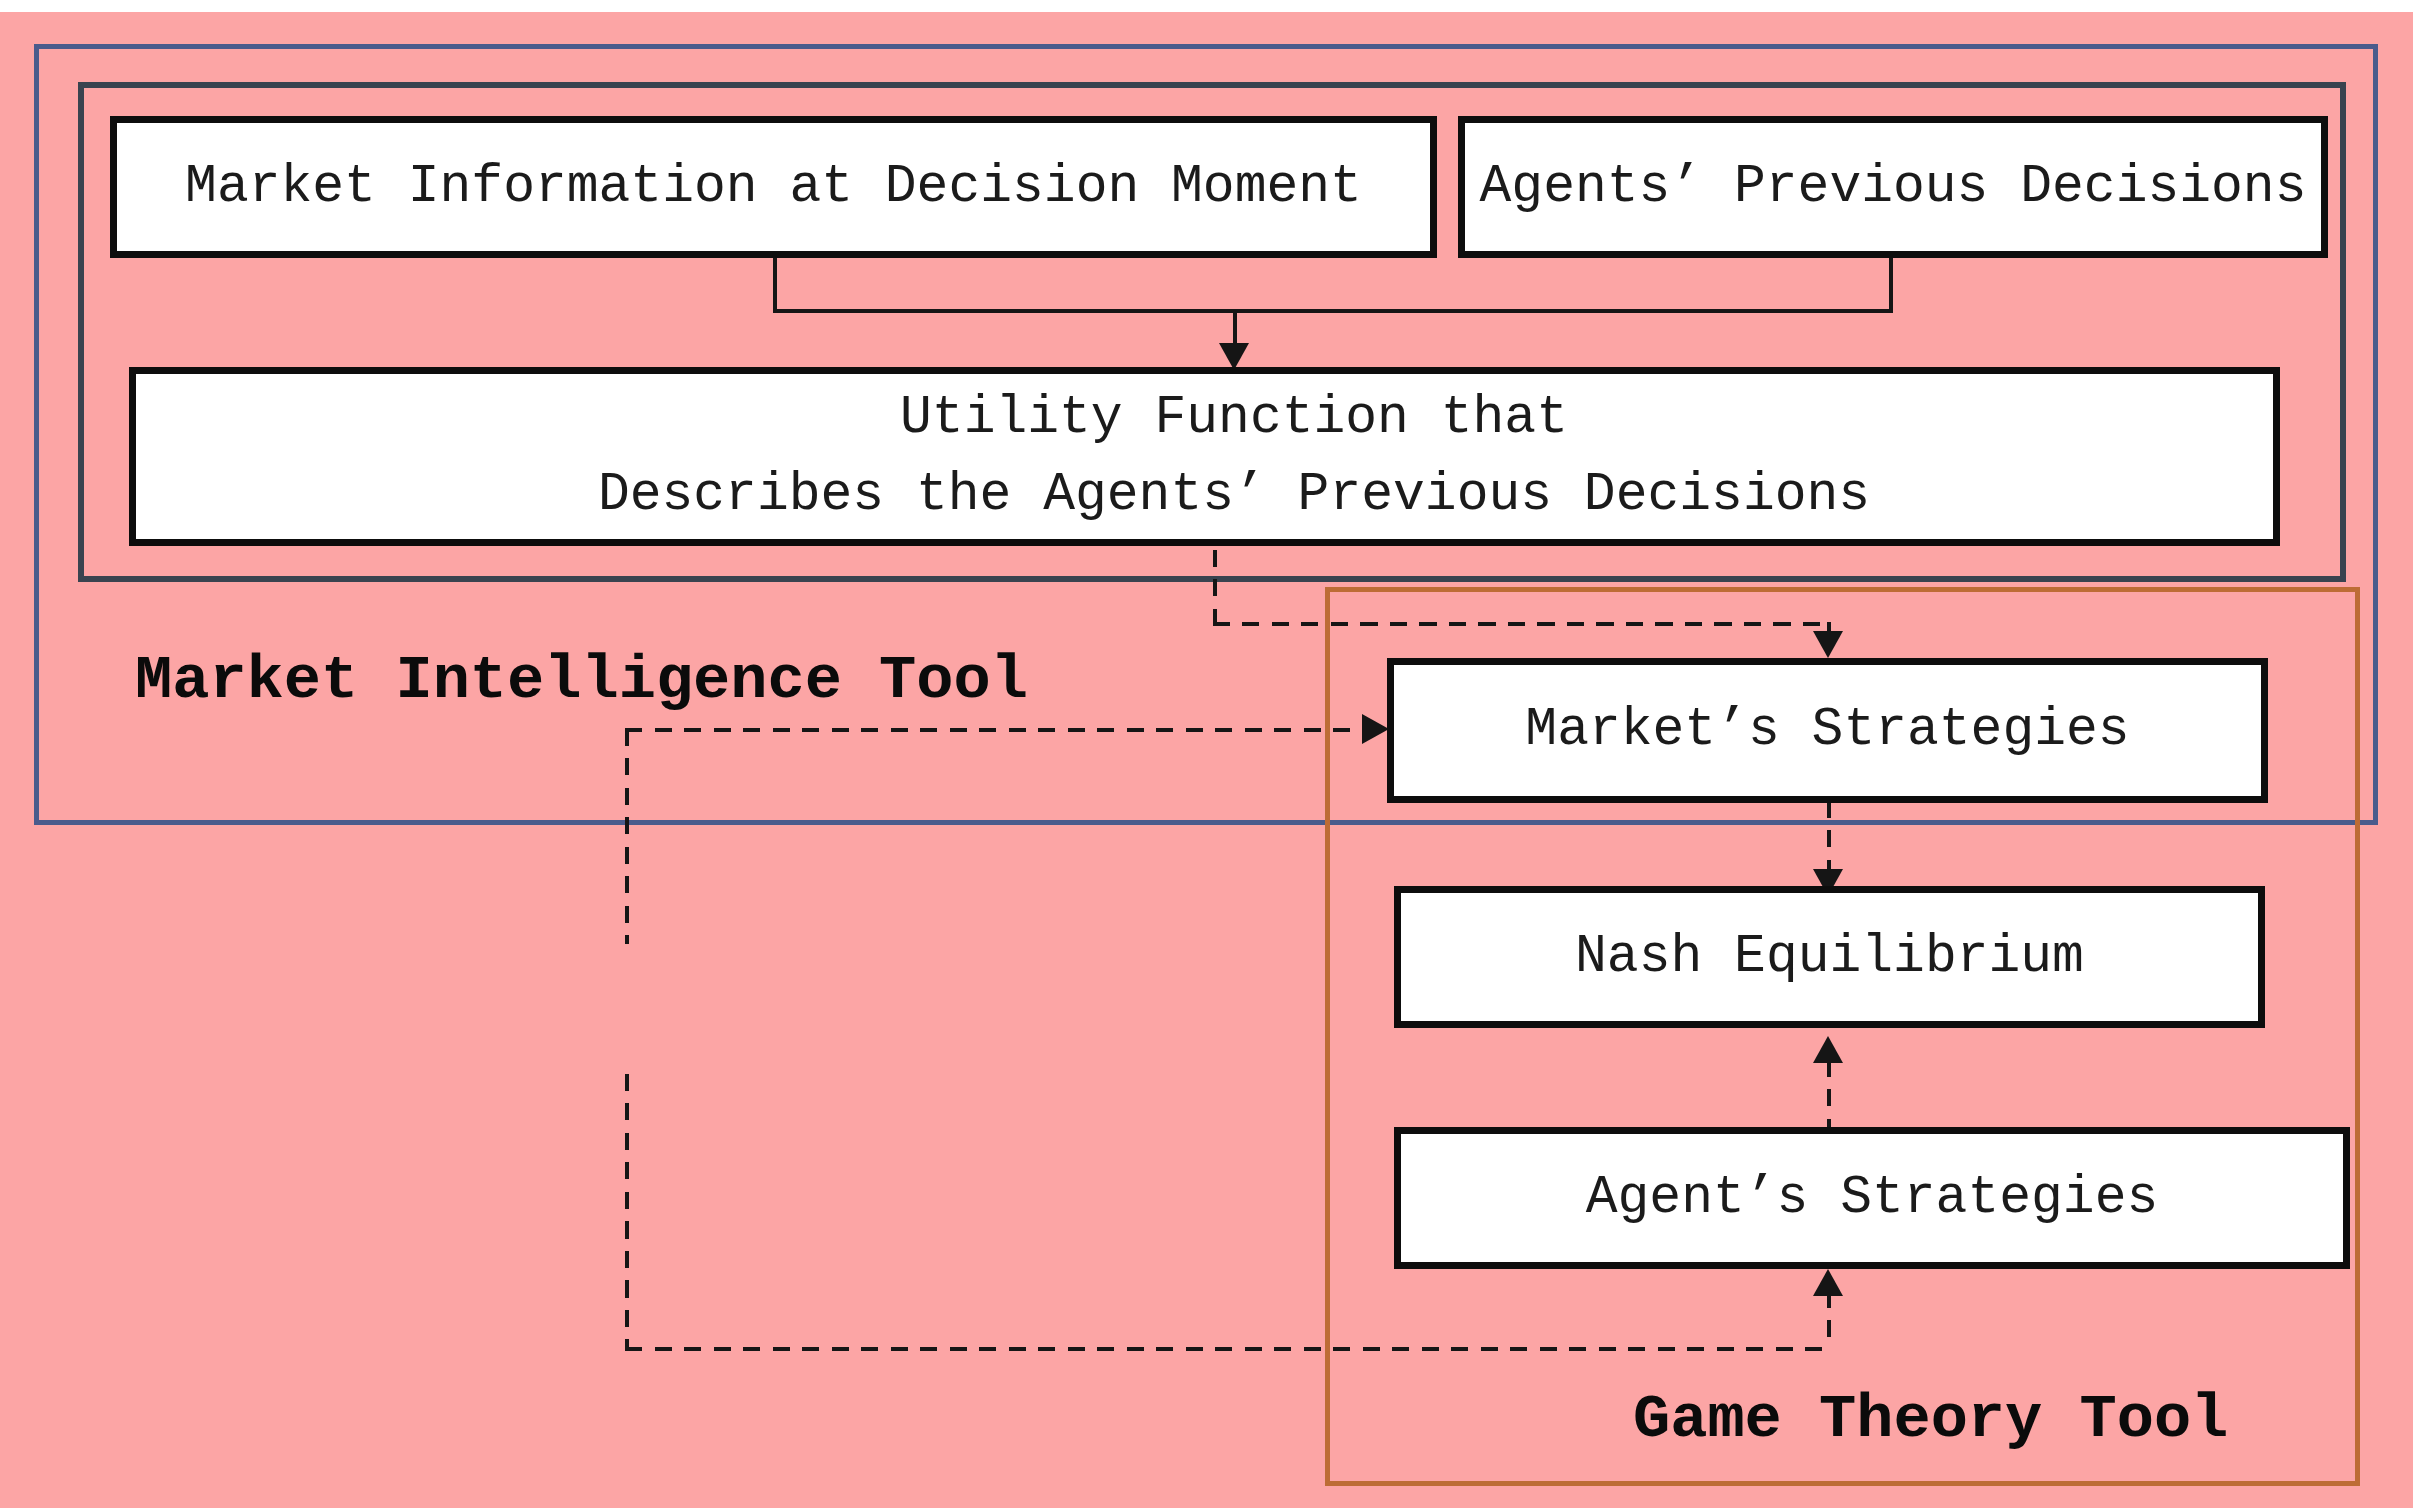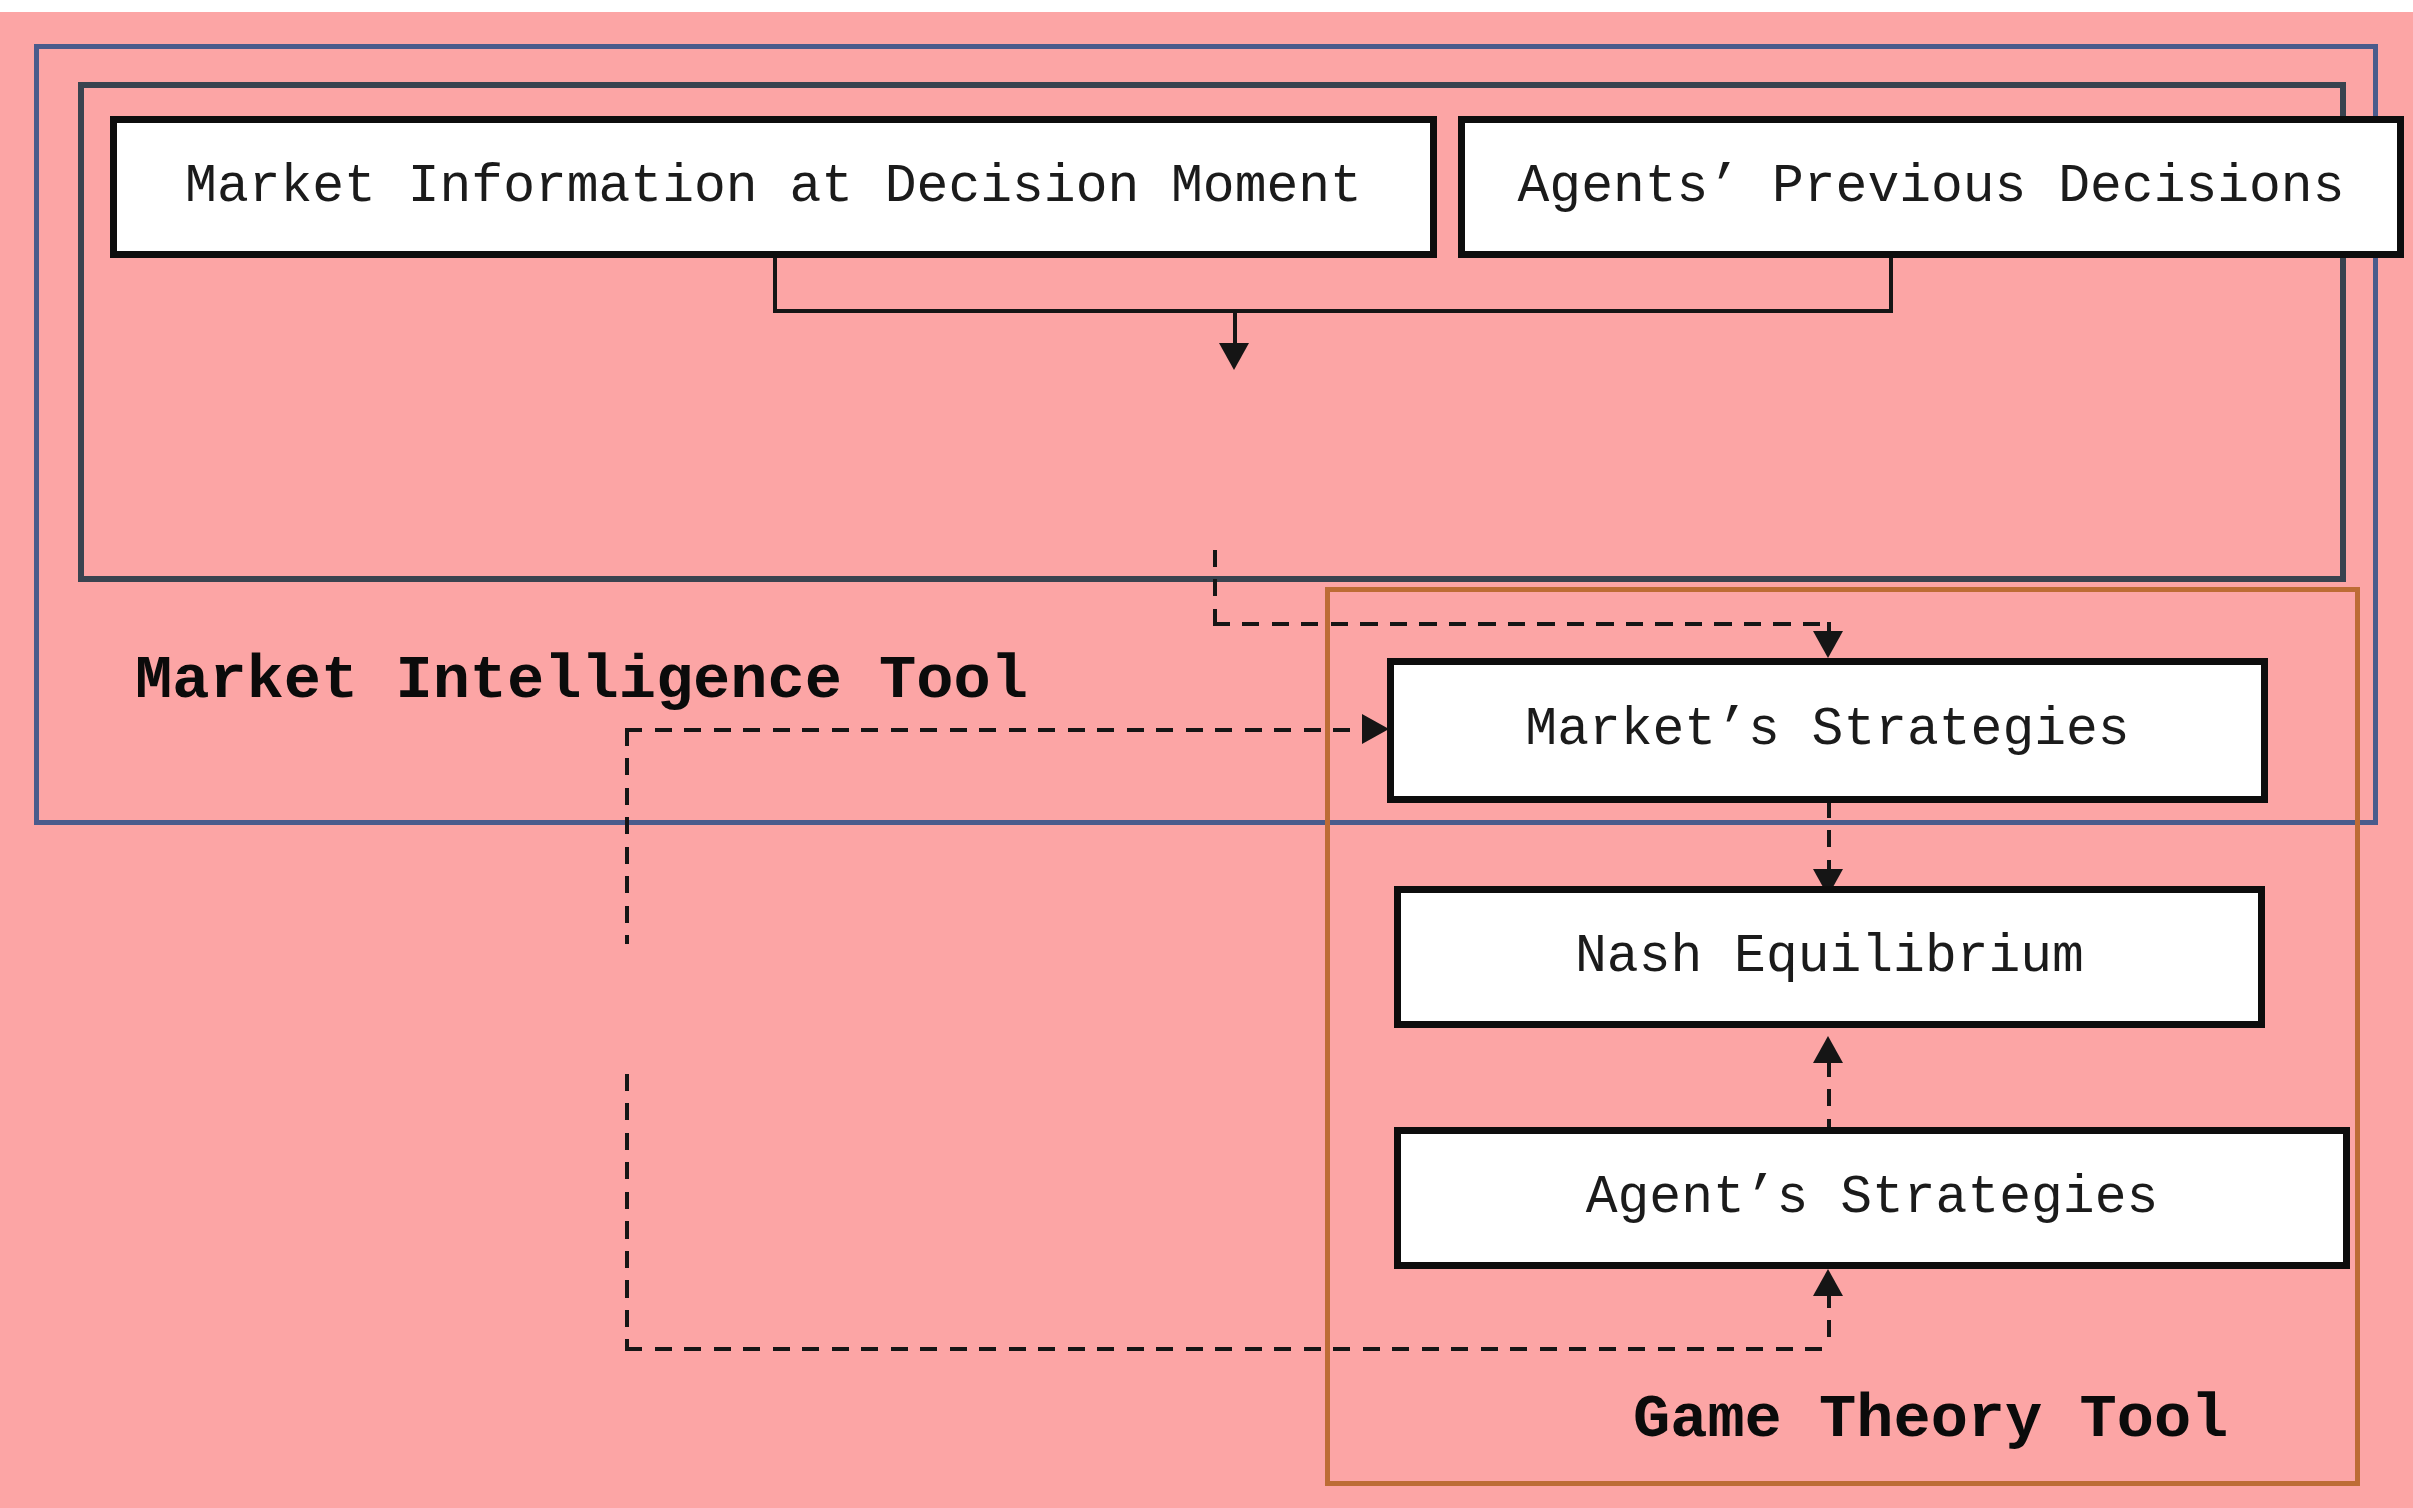--- a/index.html
+++ b/index.html
@@ -66,24 +66,30 @@
   <div class="solid-line" style="left:773px; top:245px; width:4.2px; height:56px;"></div>
   <div class="solid-line" style="left:1889px; top:245px; width:4.2px; height:56px;"></div>
   <div class="solid-line" style="left:773px; top:297px; width:1120px; height:4.2px;"></div>
   <div class="solid-line" style="left:1233px; top:297px; width:4.2px; height:37px;"></div>
   <div class="arr down" style="left:1219px; top:331px;"></div>
 
   <div class="box" style="left:110px; top:104px; width:1327px; height:142px;">
     <span>Market Information at Decision Moment</span>
   </div>
 
-  <div class="box" style="left:1458px; top:104px; width:946px; height:142px;">
+  <div class="box" style="left:1458px; top:104px; width:870px; height:142px;">
     <span>Agents’ Previous Decisions</span>
   </div>
 
+  <div class="box" style="left:129px; top:355px; width:2151px; height:179px;">
+    <div class="utility-text">
+      <div>Utility Function that</div>
+      <div>Describes the Agents’ Previous Decisions</div>
+    </div>
+  </div>
 
 
   <div class="box" style="left:1387px; top:646px; width:881px; height:145px;">
     <span>Market’s Strategies</span>
   </div>
 
   <div class="box" style="left:1394px; top:874px; width:871px; height:142px;">
     <span>Nash Equilibrium</span>
   </div>
 

